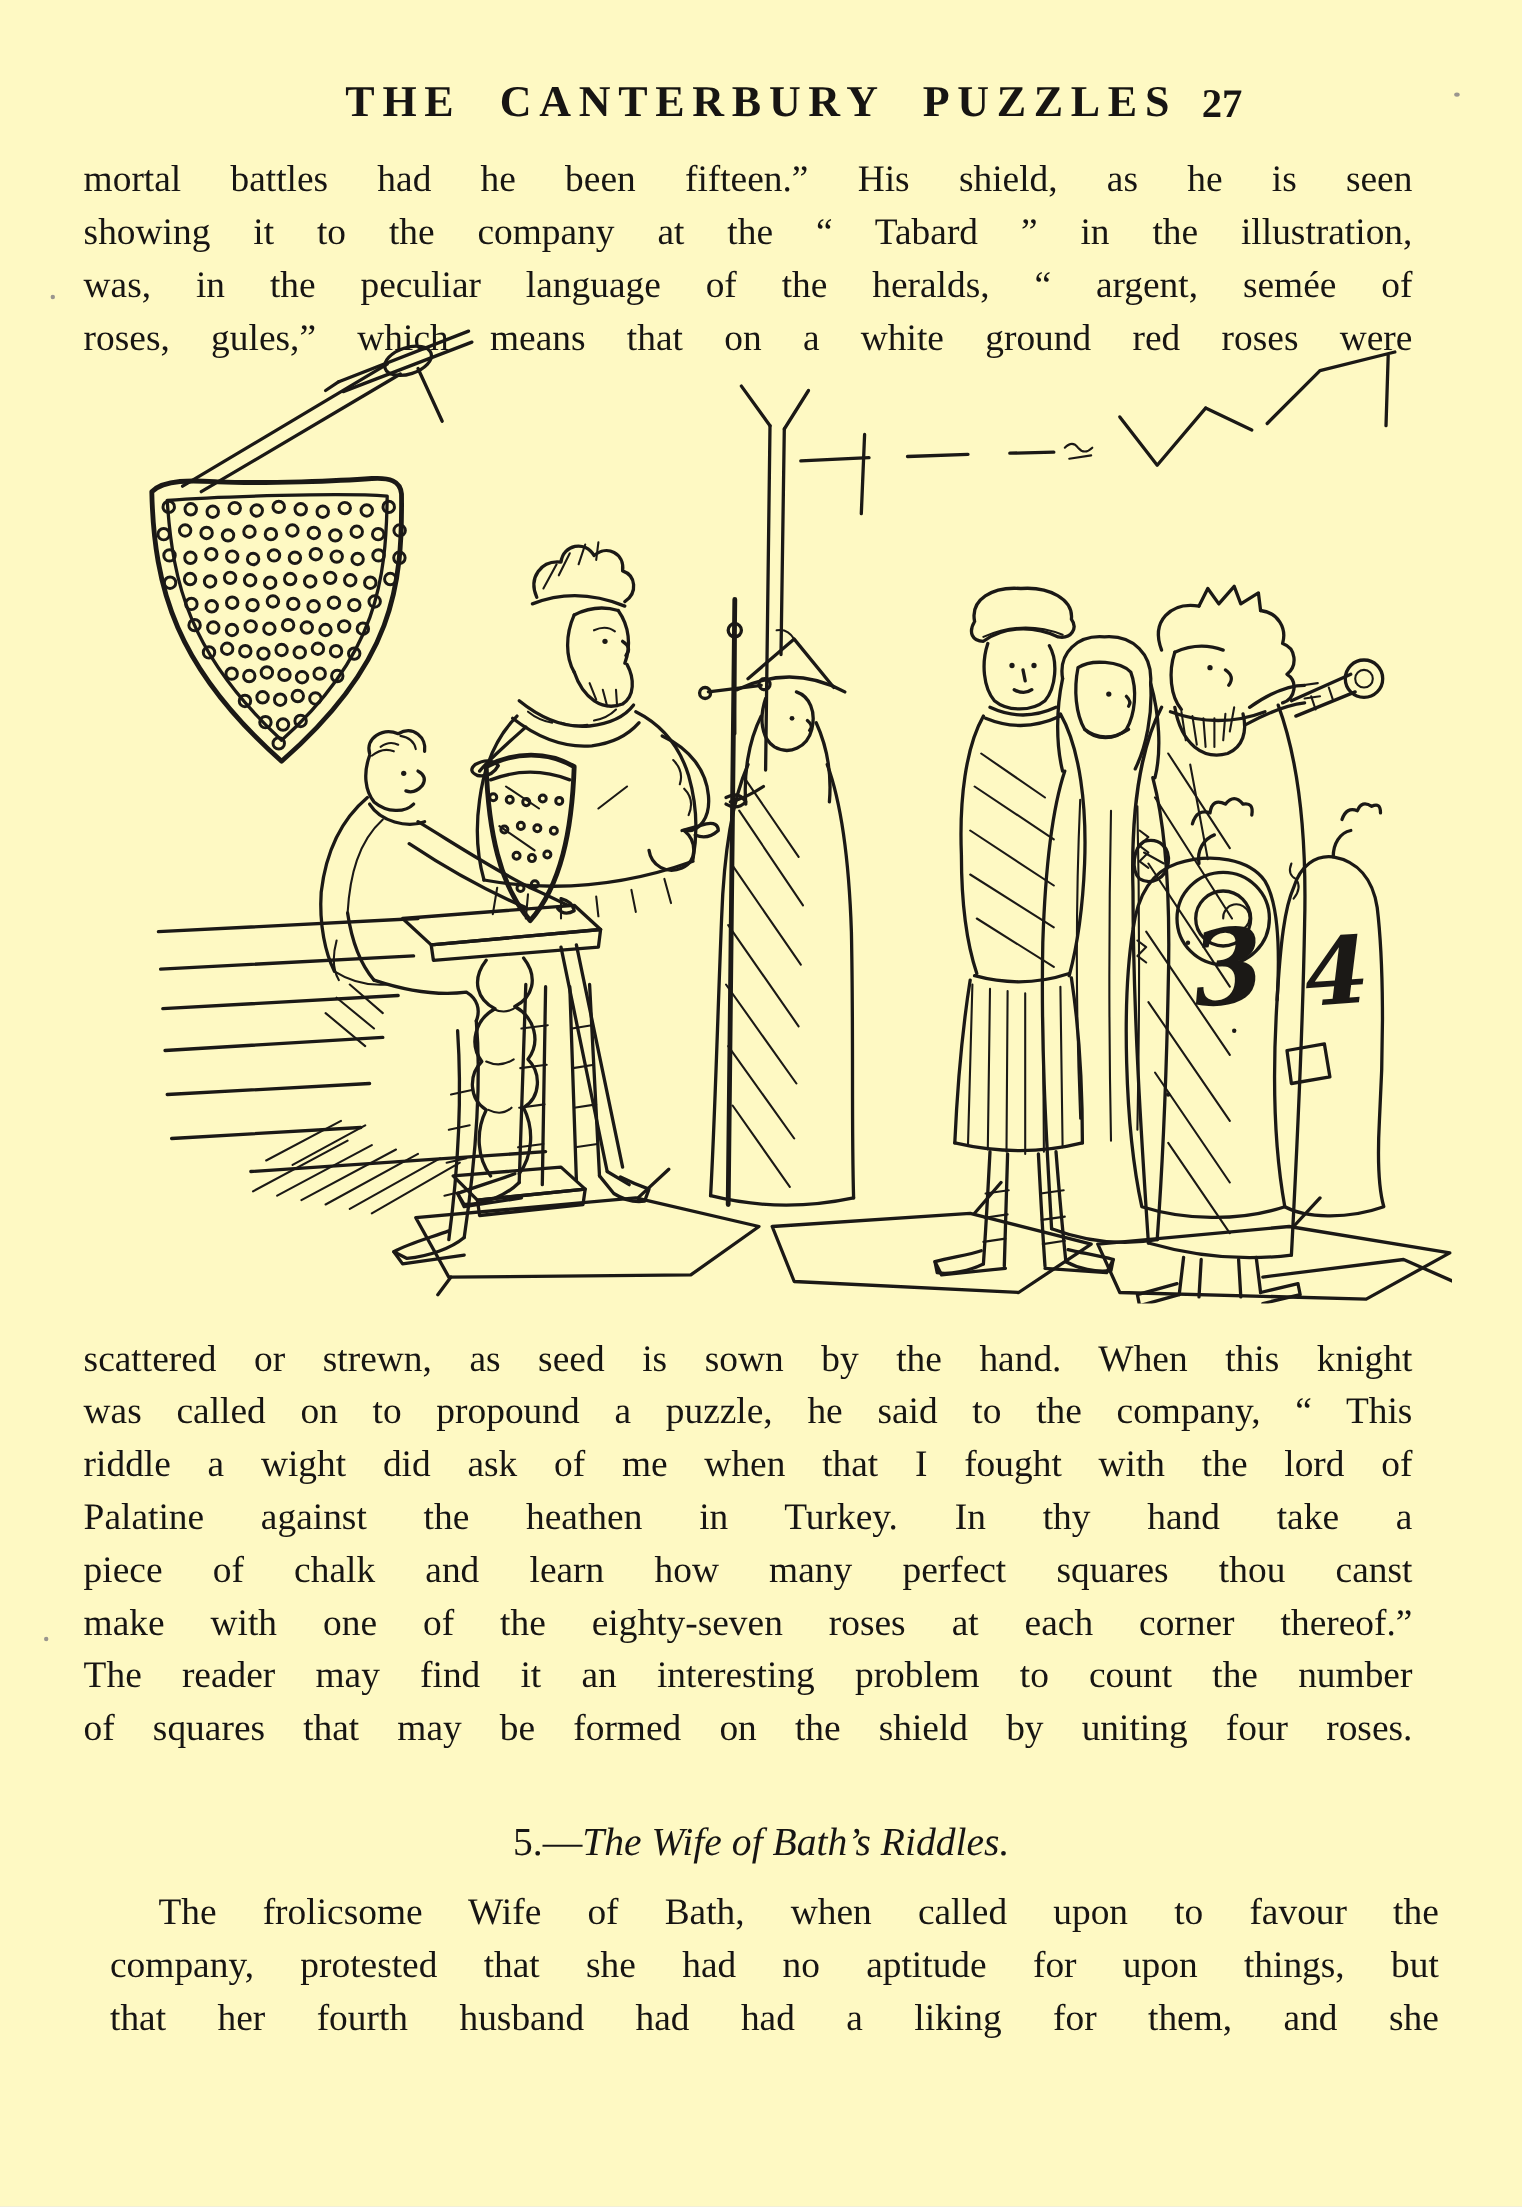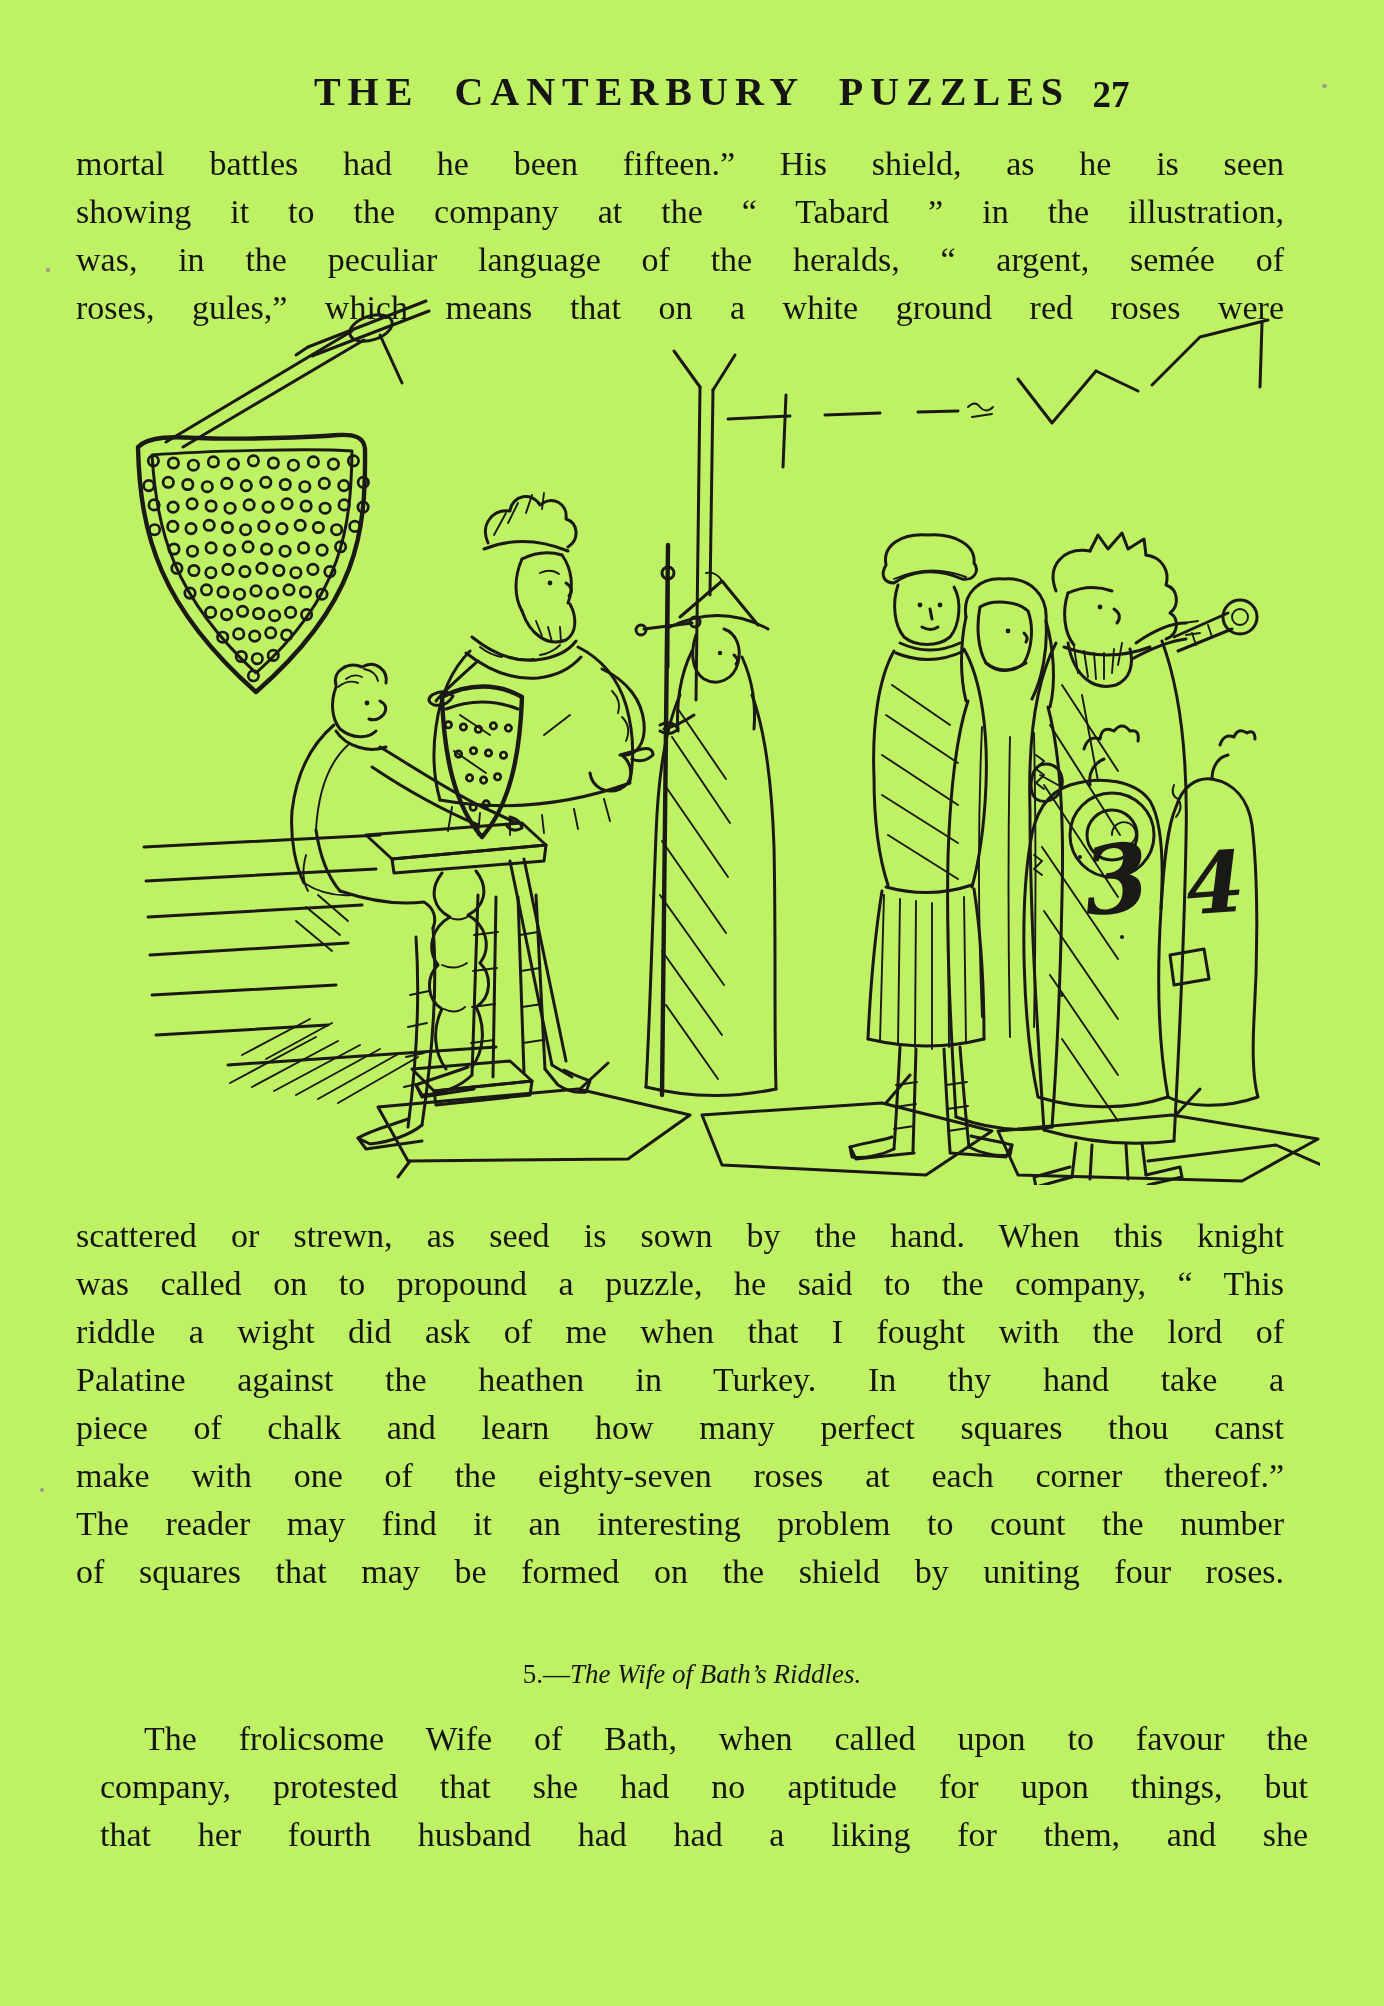--- a/index.html
+++ b/index.html
@@ -1,32 +1,32 @@
 <!DOCTYPE html>
 <html><head>
 <meta charset="utf-8">
 <style>
   html,body{margin:0;padding:0;background:#e8e8e4;}
-  .page{position:relative;width:1384px;height:2006px;background:#bef264;color:#171513;
+  .page{position:relative;width:1384px;height:2006px;background:#fef9c3;color:#171513;
         font-family:"Liberation Serif","DejaVu Serif",serif;overflow:hidden;}
   
   .running-head{position:absolute;top:72px;left:0;width:1384px;text-align:center;
         font-size:40px;font-weight:bold;letter-spacing:7px;word-spacing:18px;line-height:40px;}
   .folio{position:absolute;top:76px;left:1076px;width:70px;text-align:center;
         font-size:37px;font-weight:bold;line-height:38px;}
   
   .para{position:absolute;left:76px;width:1208px;}
   .para .line{display:block;height:48px;line-height:48px;font-size:34px;
         text-align:justify;text-align-last:justify;-moz-text-align-last:justify;white-space:normal;}
   #para1{top:140px;}
   #para2{top:1212px;}
   #para3{top:1715px;margin-left:24px;}
   #para3 .line.indent{text-indent:44px;}
   .section-heading{position:absolute;top:1650px;left:0;width:1384px;height:48px;line-height:48px;
-        text-align:center;font-size:27px;}
+        text-align:center;font-size:36px;}
   .section-heading .sec-title{font-style:italic;}
   
   figure.illo{position:absolute;left:80px;top:295px;width:1240px;height:890px;margin:0;}
   figure.illo svg{width:100%;height:100%;}
   .ink path,.ink line,.ink circle,.ink ellipse,.ink polyline{stroke:#1b1916;fill:none;
         stroke-width:3;stroke-linecap:round;stroke-linejoin:round;}
   .ink .thin{stroke-width:1.9;}
   .ink .thick{stroke-width:4.4;}
   .ink .dotfill{fill:#1b1916;stroke:none;}
   .ink .dots circle{stroke-width:2.7;}

